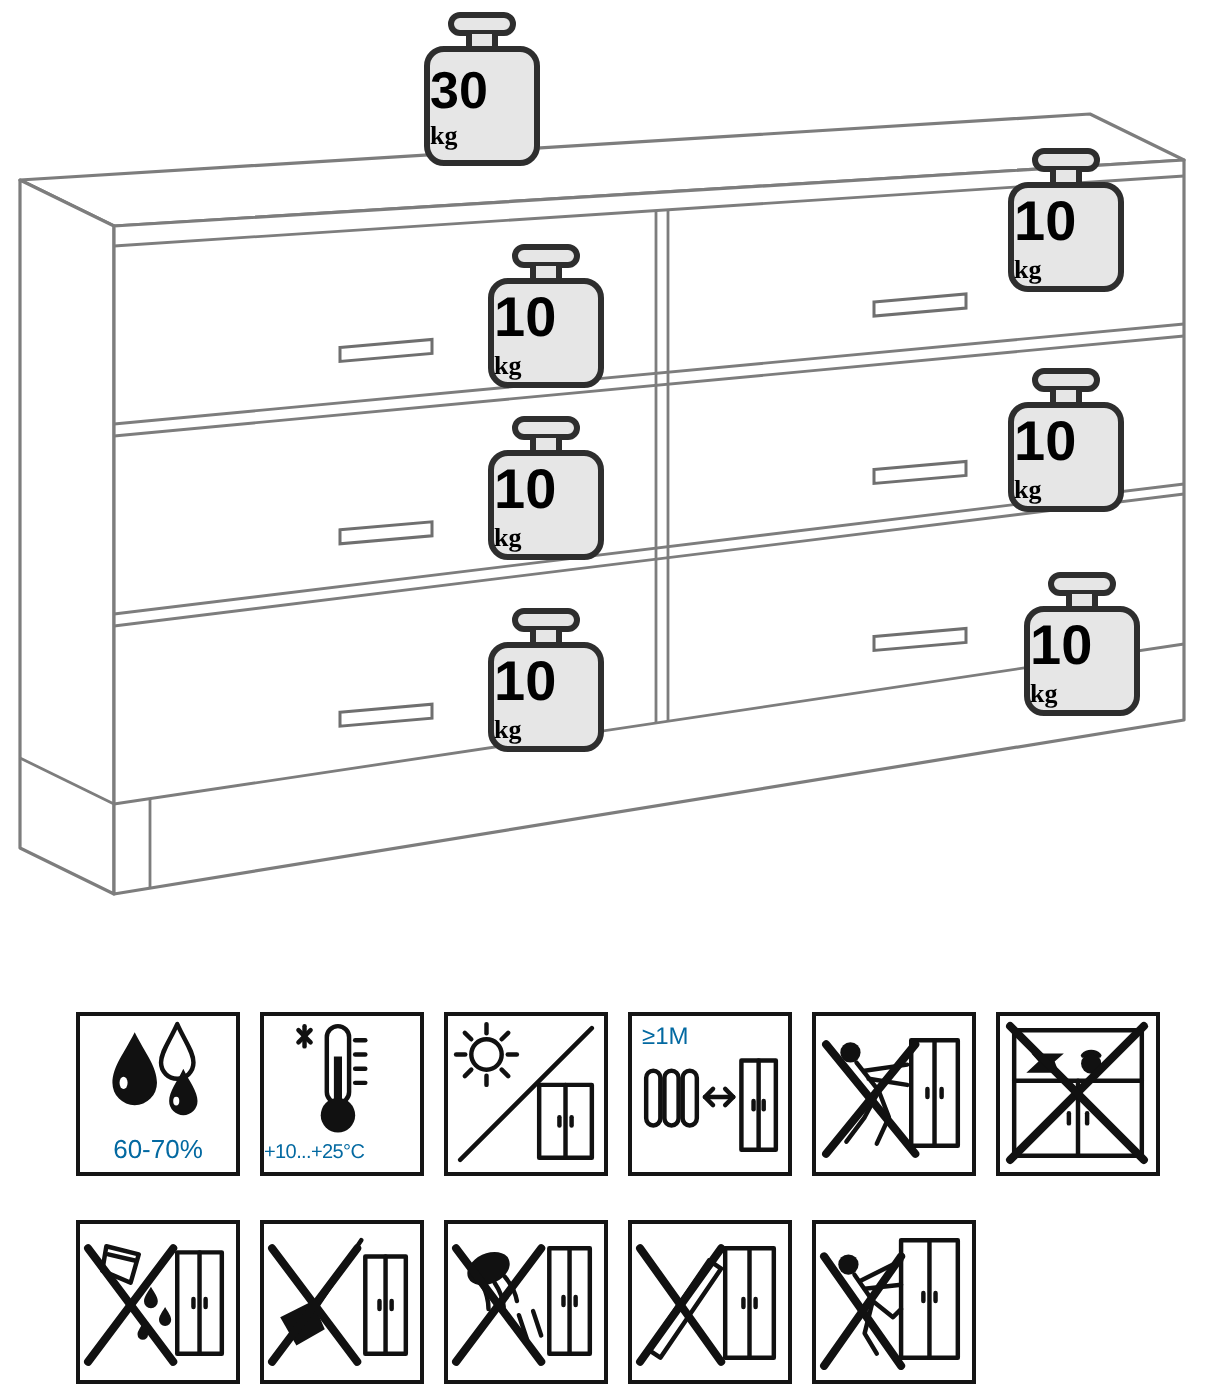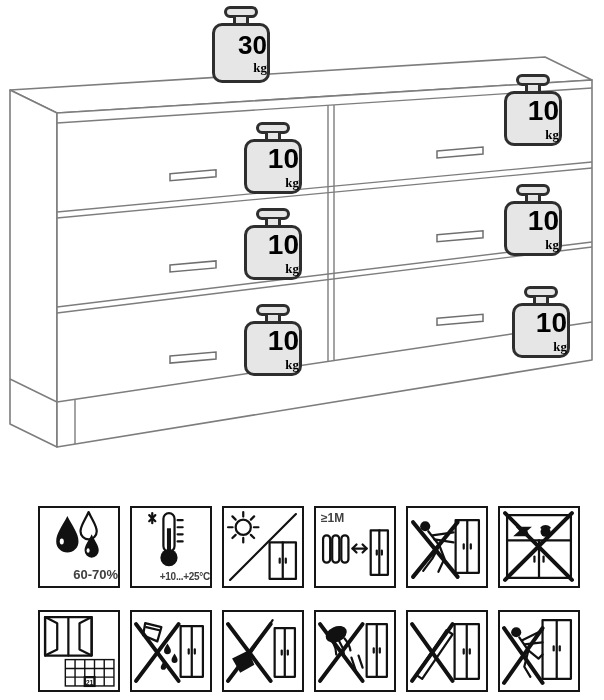--- a/index.html
+++ b/index.html
@@ -5,38 +5,38 @@
   html,body{margin:0;padding:0;background:#fff;}
   .stage{position:relative;width:604px;height:700px;background:#fff;overflow:hidden;
          font-family:"Liberation Sans",sans-serif;color:#000;}
   .dresser{position:absolute;left:0;top:0;}
 
   
   .weight{position:absolute;display:flex;flex-direction:column;align-items:center;}
   .w-bar{width:34px;height:12px;border:3px solid #2e2e2e;border-radius:7px;background:#e6e6e6;box-sizing:border-box;}
   .w-neck{width:16px;height:7px;border-left:3px solid #2e2e2e;border-right:3px solid #2e2e2e;background:#e6e6e6;box-sizing:border-box;margin-top:-1px;}
   .w-body{width:58px;height:55px;border:3px solid #2e2e2e;border-radius:10px;background:#e6e6e6;box-sizing:border-box;
-          display:flex;flex-direction:column;align-items:flex-end;justify-content:center;margin-top:-1px;}
+          display:flex;flex-direction:column;align-items:flex-start;justify-content:center;margin-top:-1px;}
   .w-body .val{font-size:28px;font-weight:bold;line-height:1;}
   .w-body .unit{font-size:13px;font-weight:bold;line-height:1;margin-top:3px;font-family:Liberation Serif, serif;}
   .weight.big .w-body{height:60px;}
   .weight.big .val{font-size:26px;}
 
   
   .icon-grid{position:absolute;left:38px;top:506px;display:grid;
              grid-template-columns:repeat(6,82px);grid-auto-rows:82px;column-gap:10px;row-gap:22px;}
   .cell{width:82px;height:82px;box-sizing:border-box;border:2.5px solid #151515;background:#fff;position:relative;}
   .pict{display:block;width:100%;height:100%;font-family:inherit;}
   .ln{stroke:#111;stroke-width:2.2;fill:none;stroke-linecap:round;stroke-linejoin:round;}
   .thin{stroke:#111;stroke-width:1.4;fill:none;}
   .x{stroke:#111;stroke-width:4;stroke-linecap:round;}
   .blk{fill:#111;stroke:none;}
-  .lbl{position:absolute;font-weight:bold;color:#404040;line-height:1;}
-  .lbl-humidity{left:0;right:0;bottom:5px;text-align:right;font-size:13px;}
-  .lbl-temp{left:0;right:0;bottom:4px;text-align:right;font-size:10px;letter-spacing:-0.3px;padding-left:11px;}
+  .lbl{position:absolute;font-weight:normal;color:#0369a1;line-height:1;}
+  .lbl-humidity{left:0;right:0;bottom:5px;text-align:center;font-size:13px;}
+  .lbl-temp{left:0;right:0;bottom:4px;text-align:left;font-size:10px;letter-spacing:-0.3px;}
   .lbl-dist{left:5px;top:4px;font-size:12px;}
 </style>
 </head>
 <body>
 
 <div class="stage">
 
   <svg class="dresser" viewBox="0 0 604 500" width="604" height="500" xmlns="http://www.w3.org/2000/svg">
     <g fill="#ffffff" stroke="#7d7d7d" stroke-width="1.6" stroke-linejoin="round">
       <polygon points="10,90 545,57 592,80 57,113"></polygon>
@@ -227,41 +227,20 @@
             <line x1="43" y1="48" x2="43" y2="53"></line>
         </g>
         <path class="blk" d="M13 28 L29 28 L27 22.5 L31.5 18.5 L15.5 18.5 L19 22.5 Z"></path>
         <circle class="blk" cx="45" cy="23.5" r="5"></circle>
         <path class="ln" d="M41 19.5 a5.5 5.5 0 0 1 8 0"></path>
         <line class="x" x1="5" y1="71" x2="71" y2="5"></line>
         <line class="x" x1="5" y1="5" x2="71" y2="71"></line>
       </svg>
     </div>
 
-    <div class="cell">
-      <svg class="pict" viewBox="0 0 77 77">
-        <g class="ln" stroke-width="2">
-          <rect x="5" y="5" width="46" height="38"></rect>
-          <line x1="28" y1="5" x2="28" y2="43"></line>
-          <polygon points="5,5 17,11 17,37 5,43"></polygon>
-          <polygon points="51,5 39,11 39,37 51,43"></polygon>
-        </g>
-        <g class="thin">
-          <rect x="25" y="47" width="48" height="26"></rect>
-          <line x1="34.6" y1="47" x2="34.6" y2="73"></line>
-            <line x1="44.2" y1="47" x2="44.2" y2="73"></line>
-          <line x1="53.8" y1="47" x2="53.8" y2="73"></line>
-            <line x1="63.4" y1="47" x2="63.4" y2="73"></line>
-          <line x1="25" y1="55.7" x2="73" y2="55.7"></line>
-            <line x1="25" y1="64.3" x2="73" y2="64.3"></line>
-          <rect x="44.2" y="64.3" width="9.6" height="8.7" stroke-width="2.2"></rect>
-        </g>
-        <text x="49" y="71.6" text-anchor="middle" font-size="7" font-weight="bold" fill="#111">21</text>
-      </svg>
-    </div>
 
     <div class="cell">
       <svg class="pict" viewBox="0 0 77 77">
         <g class="ln">
           <polygon points="13,11 29,15 25,29 11,23"></polygon>
           <line x1="14" y1="15" x2="27" y2="18"></line>
           <rect x="48" y="14" width="22" height="50"></rect>
           <line x1="59" y1="14" x2="59" y2="64"></line>
           <line x1="56" y1="37" x2="56" y2="41"></line>
             <line x1="62" y1="37" x2="62" y2="41"></line>

